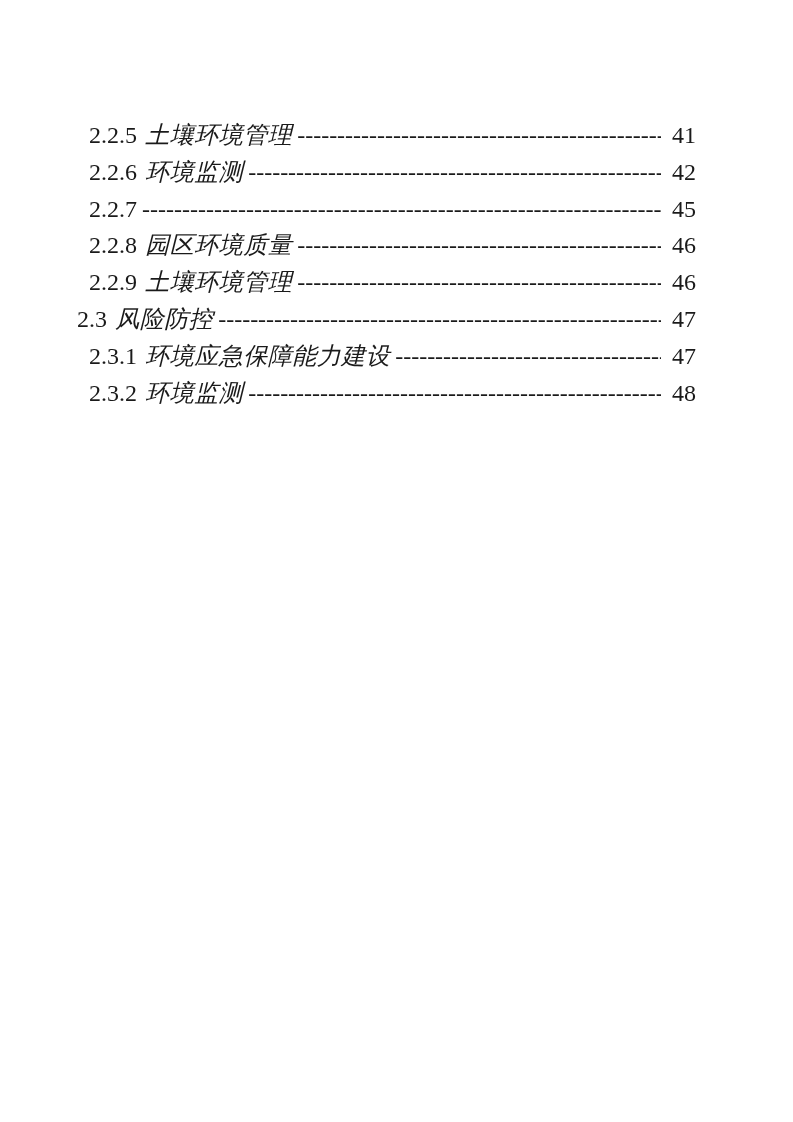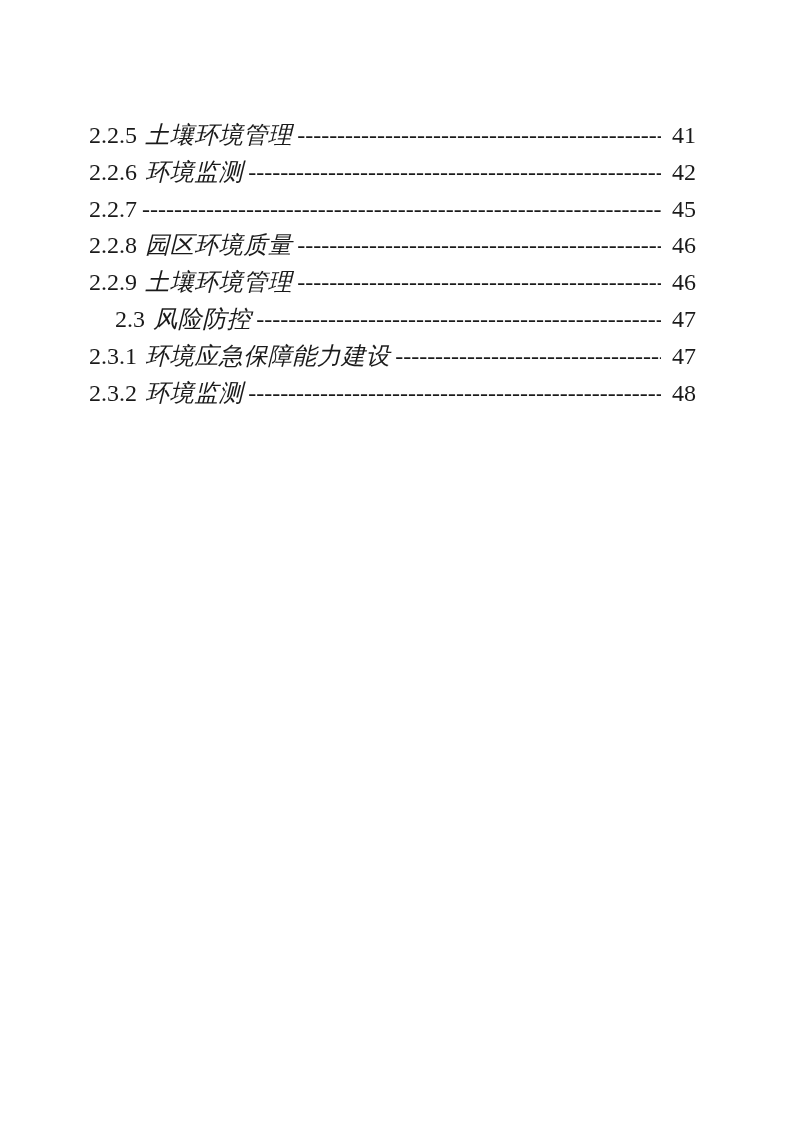--- a/index.html
+++ b/index.html
@@ -16,21 +16,21 @@
   }
   .toc { width: 100%; }
   .toc-row {
     display: flex;
     align-items: baseline;
     height: 36.8px;
     line-height: 36.8px;
     font-size: 24px;
     white-space: nowrap;
   }
-  .toc-row.level-1 { padding-left: 115px; }
+  .toc-row.level-1 { padding-left: 77px; }
   .toc-row.level-2 { padding-left: 89px; }
   .num { flex: 0 0 auto; }
   .title {
     flex: 0 0 auto;
     margin-left: 0.34em;
     letter-spacing: 0.5px;
     font-style: italic;
   }
   .leader {
     flex: 1 1 auto;

